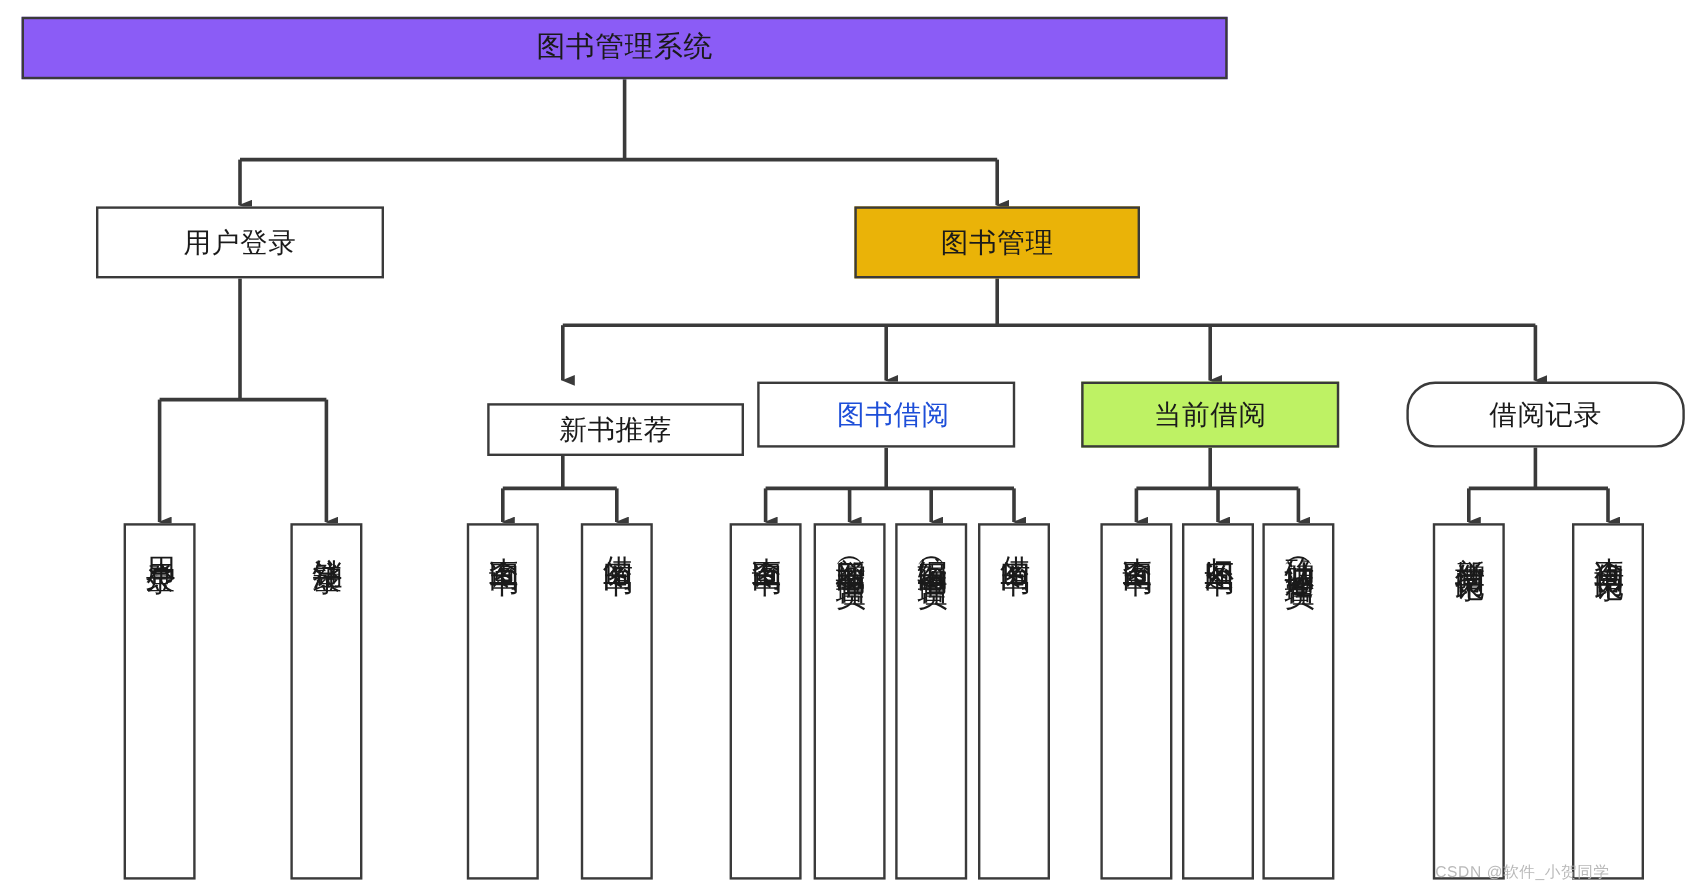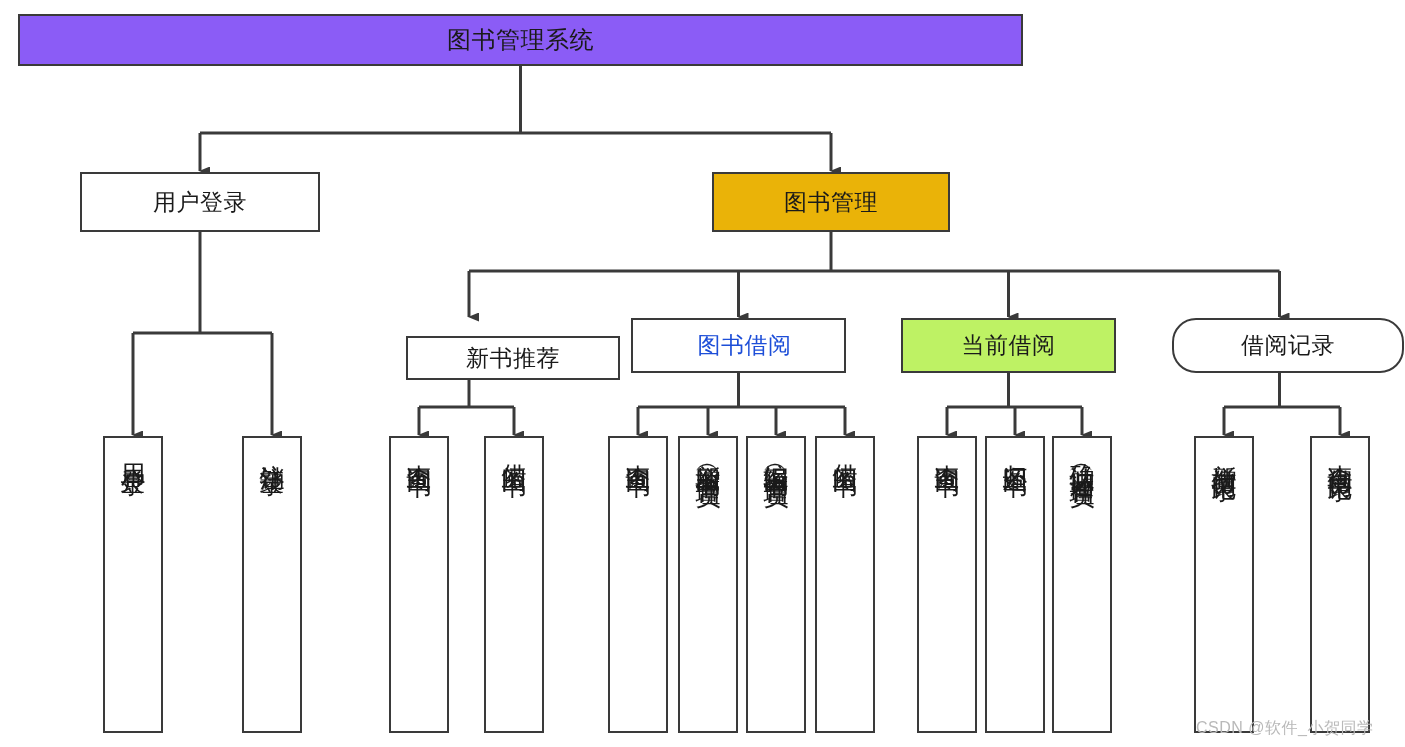--- a/index.html
+++ b/index.html
@@ -61,21 +61,21 @@
     writing-mode: vertical-rl;
     text-orientation: upright;
     font-size: 25px;
     line-height: 1.0;
     letter-spacing: 3px;
     white-space: nowrap;
   }
   .watermark {
     position: absolute;
     color: #b9b9b9;
-    font-size: 16px;
+    font-size: 13px;
     letter-spacing: 0.5px;
     white-space: nowrap;
     user-select: none;
   }
 </style>
 </head>
 <body>
 
 <div id="diagram-root">
   <svg class="connectors" viewBox="0 0 1405 747" xmlns="http://www.w3.org/2000/svg">

